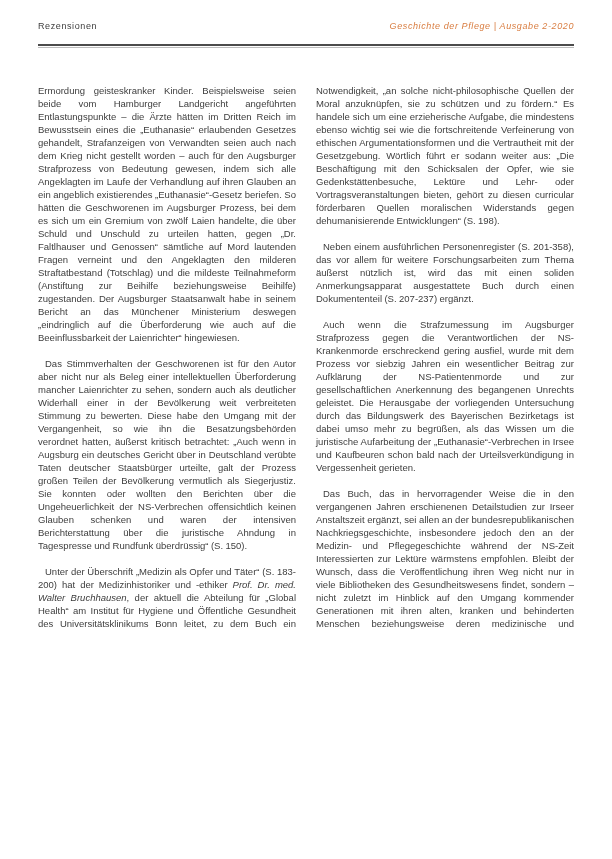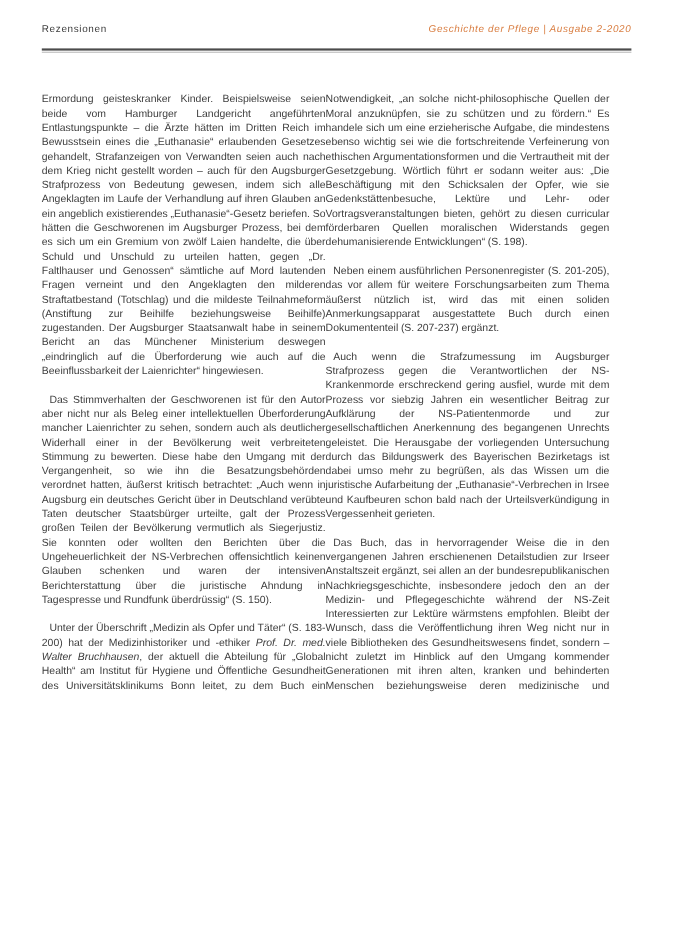--- a/index.html
+++ b/index.html
@@ -37,20 +37,21 @@
     height: 1px;
     border-top: 2px solid #4c4c4c;
     border-bottom: 1px solid #bdbdbd;
   }
   .main-columns {
     position: absolute;
     top: 84px;
     left: 38px;
     width: 536px;
     display: flex;
+    gap: 20px;
   }
   .column {
     width: 258px;
     font-size: 9.5px;
     line-height: 13px;
     text-align: justify;
     hyphens: auto;
     -webkit-hyphens: auto;
     word-spacing: -0.2px;
   }
@@ -107,21 +108,21 @@
 
   <div class="main-columns">
     <div class="column" id="col-left">
         <p class="para"><span>Ermordung geisteskranker Kinder. Beispielsweise seien beide vom Hamburger Landgericht angeführten Entlastungspunkte – die Ärzte hätten im Dritten Reich im Bewusstsein eines die „Euthanasie“ erlaubenden Gesetzes gehandelt, Strafanzeigen von Verwandten seien auch nach dem Krieg nicht gestellt worden – auch für den Augsburger Strafprozess von Bedeutung gewesen, indem sich alle Angeklagten im Laufe der Verhandlung auf ihren Glauben an ein angeblich existierendes „Euthanasie“-Gesetz beriefen. So hätten die Geschworenen im Augsburger Prozess, bei dem es sich um ein Gremium von zwölf Laien handelte, die über Schuld und Unschuld zu urteilen hatten, gegen „Dr. Faltlhauser und Genossen“ sämtliche auf Mord lautenden Fragen verneint und den Angeklagten den milderen Straftatbestand (Totschlag) und die mildeste Teilnahmeform (Anstiftung zur Beihilfe beziehungsweise Beihilfe) zugestanden. Der Augsburger Staatsanwalt habe in seinem Bericht an das Münchener Ministerium deswegen „eindringlich auf die Überforderung wie auch auf die Beeinflussbarkeit der Laienrichter“ hingewiesen.</span></p>
         <p class="para indent"><span>Das Stimmverhalten der Geschworenen ist für den Autor aber nicht nur als Beleg einer intellektuellen Überforderung mancher Laienrichter zu sehen, sondern auch als deutlicher Widerhall einer in der Bevölkerung weit verbreiteten Stimmung zu bewerten. Diese habe den Umgang mit der Vergangenheit, so wie ihn die Besatzungsbehörden verordnet hatten, äußerst kritisch betrachtet: „Auch wenn in Augsburg ein deutsches Gericht über in Deutschland verübte Taten deutscher Staatsbürger urteilte, galt der Prozess großen Teilen der Bevölkerung vermutlich als Siegerjustiz. Sie konnten oder wollten den Berichten über die Ungeheuerlichkeit der NS-Verbrechen offensichtlich keinen Glauben schenken und waren der intensiven Berichterstattung über die juristische Ahndung in Tagespresse und Rundfunk überdrüssig“ (S. 150).</span></p>
         <p class="para indent"><span>Unter der Überschrift „Medizin als Opfer und Täter“ (S. 183-200) hat der Medizinhistoriker und -ethiker </span><span class="it">Prof. Dr. med. Walter Bruchhausen</span><span>, der aktuell die Abteilung für „Global Health“ am Institut für Hygiene und Öffentliche Gesundheit des Universitätsklinikums Bonn leitet, zu dem Buch ein ausführliches Nachwort geschrieben, in dem er nach den historischen und moralischen Lehren aus der NS-„Euthanasie“ fragt, insbesondere für die ärztliche Ausbildung, Praxis im Gesundheitswesen und gesellschaftliche Entwicklungen. Im Hinblick auf die Frage, welche Lehren aus der Tötung Kranker und Behinderter zu ziehen sind beziehungsweise wie eine „Ethik für Heute“ aussehen sollte, richtet der Autor seinen Blick auch auf die Quellen des Widerstands, die seines Erachtens vielfältig waren, so im Festhalten an religiösen Normen wie den Zehn Geboten oder an humanitären Überzeugungen, ebenso wie in der emotionalen Bindung an die eigenen Kinder oder an Hilfsbedürftige. Von daher erscheint für ihn als eine der wichtigsten Lehren aus den NS-Medizinverbrechen die</span></p>
       </div>
     <div class="column" id="col-right">
 
     <p class="para"><span>Notwendigkeit, „an solche nicht-philosophische Quellen der Moral anzuknüpfen, sie zu schützen und zu fördern.“ Es handele sich um eine erzieherische Aufgabe, die mindestens ebenso wichtig sei wie die fortschreitende Verfeinerung von ethischen Argumentationsformen und die Vertrautheit mit der Gesetzgebung. Wörtlich führt er sodann weiter aus: „Die Beschäftigung mit den Schicksalen der Opfer, wie sie Gedenkstättenbesuche, Lektüre und Lehr- oder Vortragsveranstaltungen bieten, gehört zu diesen curricular förderbaren Quellen moralischen Widerstands gegen dehumanisierende Entwicklungen“ (S. 198).</span></p>
-        <p class="para indent"><span>Neben einem ausführlichen Personenregister (S. 201-205), das vor allem für weitere Forschungsarbeiten zum Thema äußerst nützlich ist, wird das mit einen soliden Anmerkungsapparat ausgestattete Buch durch einen Dokumententeil (S. 207-237) ergänzt.</span></p>
+        <p class="para indent"><span>Neben einem ausführlichen Personenregister (S. 201-358), das vor allem für weitere Forschungsarbeiten zum Thema äußerst nützlich ist, wird das mit einen soliden Anmerkungsapparat ausgestattete Buch durch einen Dokumententeil (S. 207-237) ergänzt.</span></p>
         <p class="para indent"><span>Auch wenn die Strafzumessung im Augsburger Strafprozess gegen die Verantwortlichen der NS-Krankenmorde erschreckend gering ausfiel, wurde mit dem Prozess vor siebzig Jahren ein wesentlicher Beitrag zur Aufklärung der NS-Patientenmorde und zur gesellschaftlichen Anerkennung des begangenen Unrechts geleistet. Die Herausgabe der vorliegenden Untersuchung durch das Bildungswerk des Bayerischen Bezirketags ist dabei umso mehr zu begrüßen, als das Wissen um die juristische Aufarbeitung der „Euthanasie“-Verbrechen in Irsee und Kaufbeuren schon bald nach der Urteilsverkündigung in Vergessenheit gerieten.</span></p>
         <p class="para indent"><span>Das Buch, das in hervorragender Weise die in den vergangenen Jahren erschienenen Detailstudien zur Irseer Anstaltszeit ergänzt, sei allen an der bundesrepublikanischen Nachkriegsgeschichte, insbesondere jedoch den an der Medizin- und Pflegegeschichte während der NS-Zeit Interessierten zur Lektüre wärmstens empfohlen. Bleibt der Wunsch, dass die Veröffentlichung ihren Weg nicht nur in viele Bibliotheken des Gesundheitswesens findet, sondern – nicht zuletzt im Hinblick auf den Umgang kommender Generationen mit ihren alten, kranken und behinderten Menschen beziehungsweise deren medizinische und pflegerische Versorgung – auch in die Hände der dort Lehrenden und Lernenden.</span></p>
         <div class="byline">Eine Rezension von Dr. Hubert Kolling</div>
       </div>
   </div>
 
   <div class="footer-text">Rezensionen | Geschichte der Pflege 2-2020 | 9. Jahrgang</div>
   <div class="footer-rule"></div>
   <div class="page-number">157</div>
 

